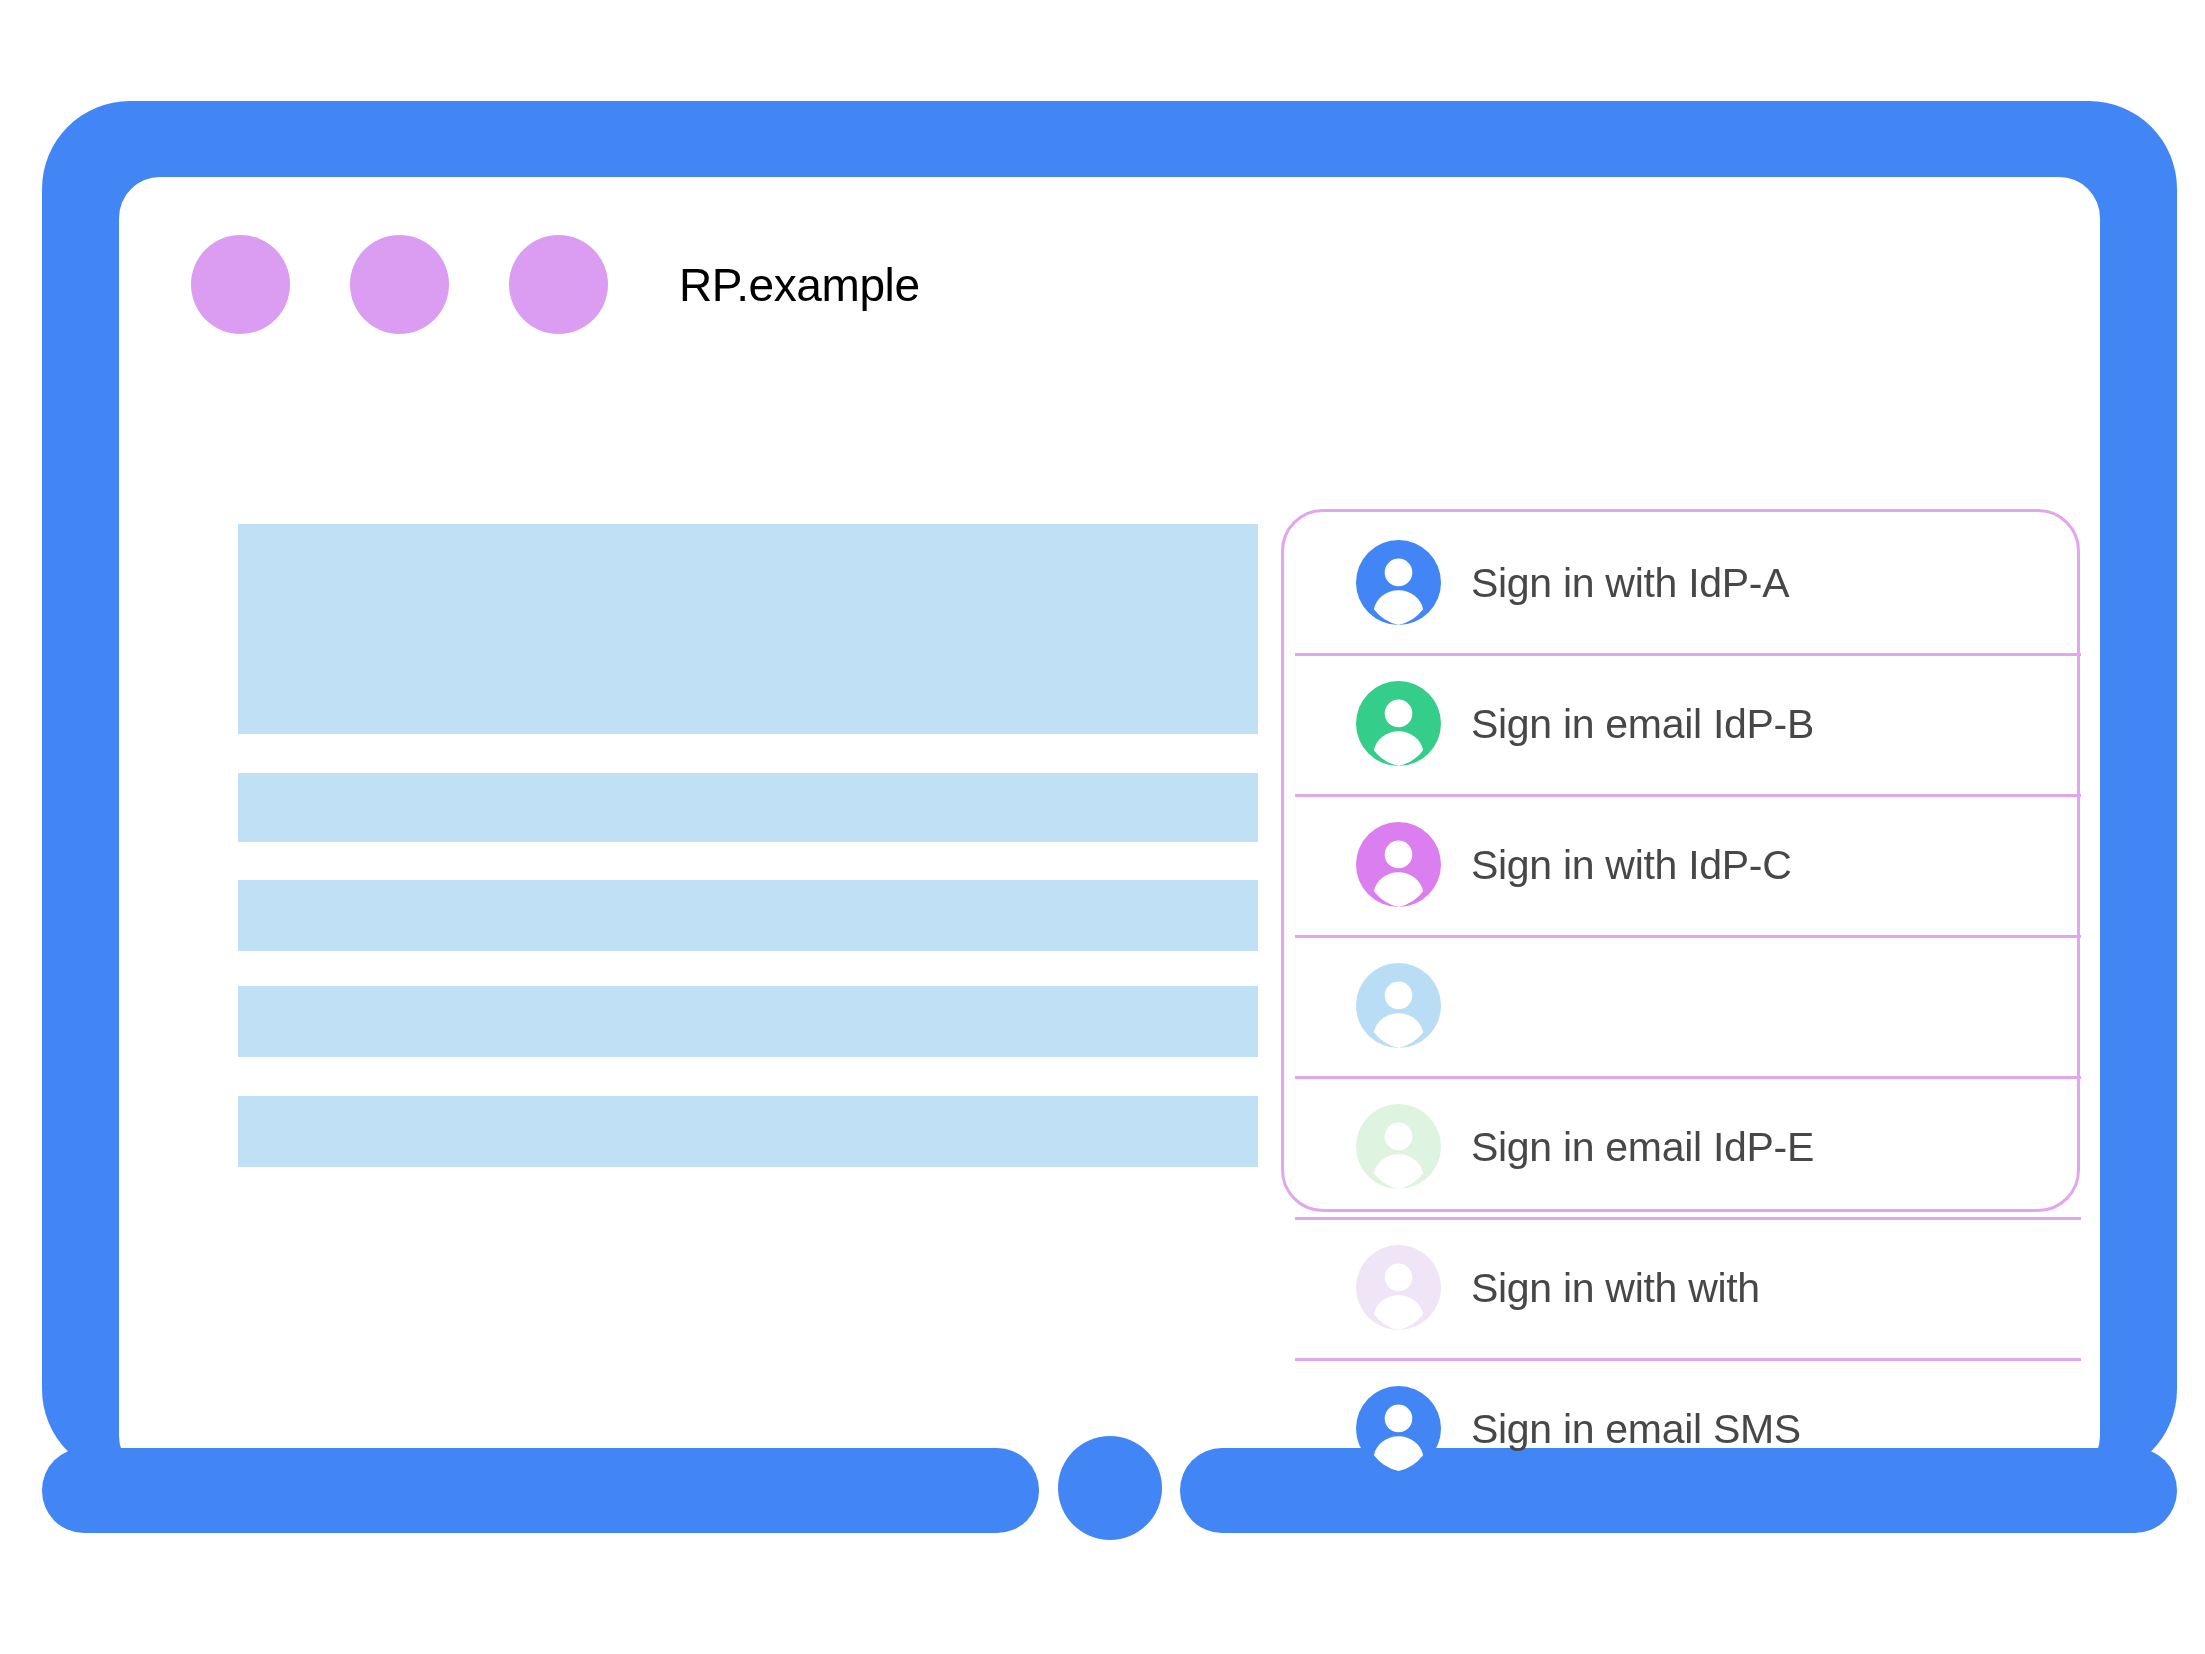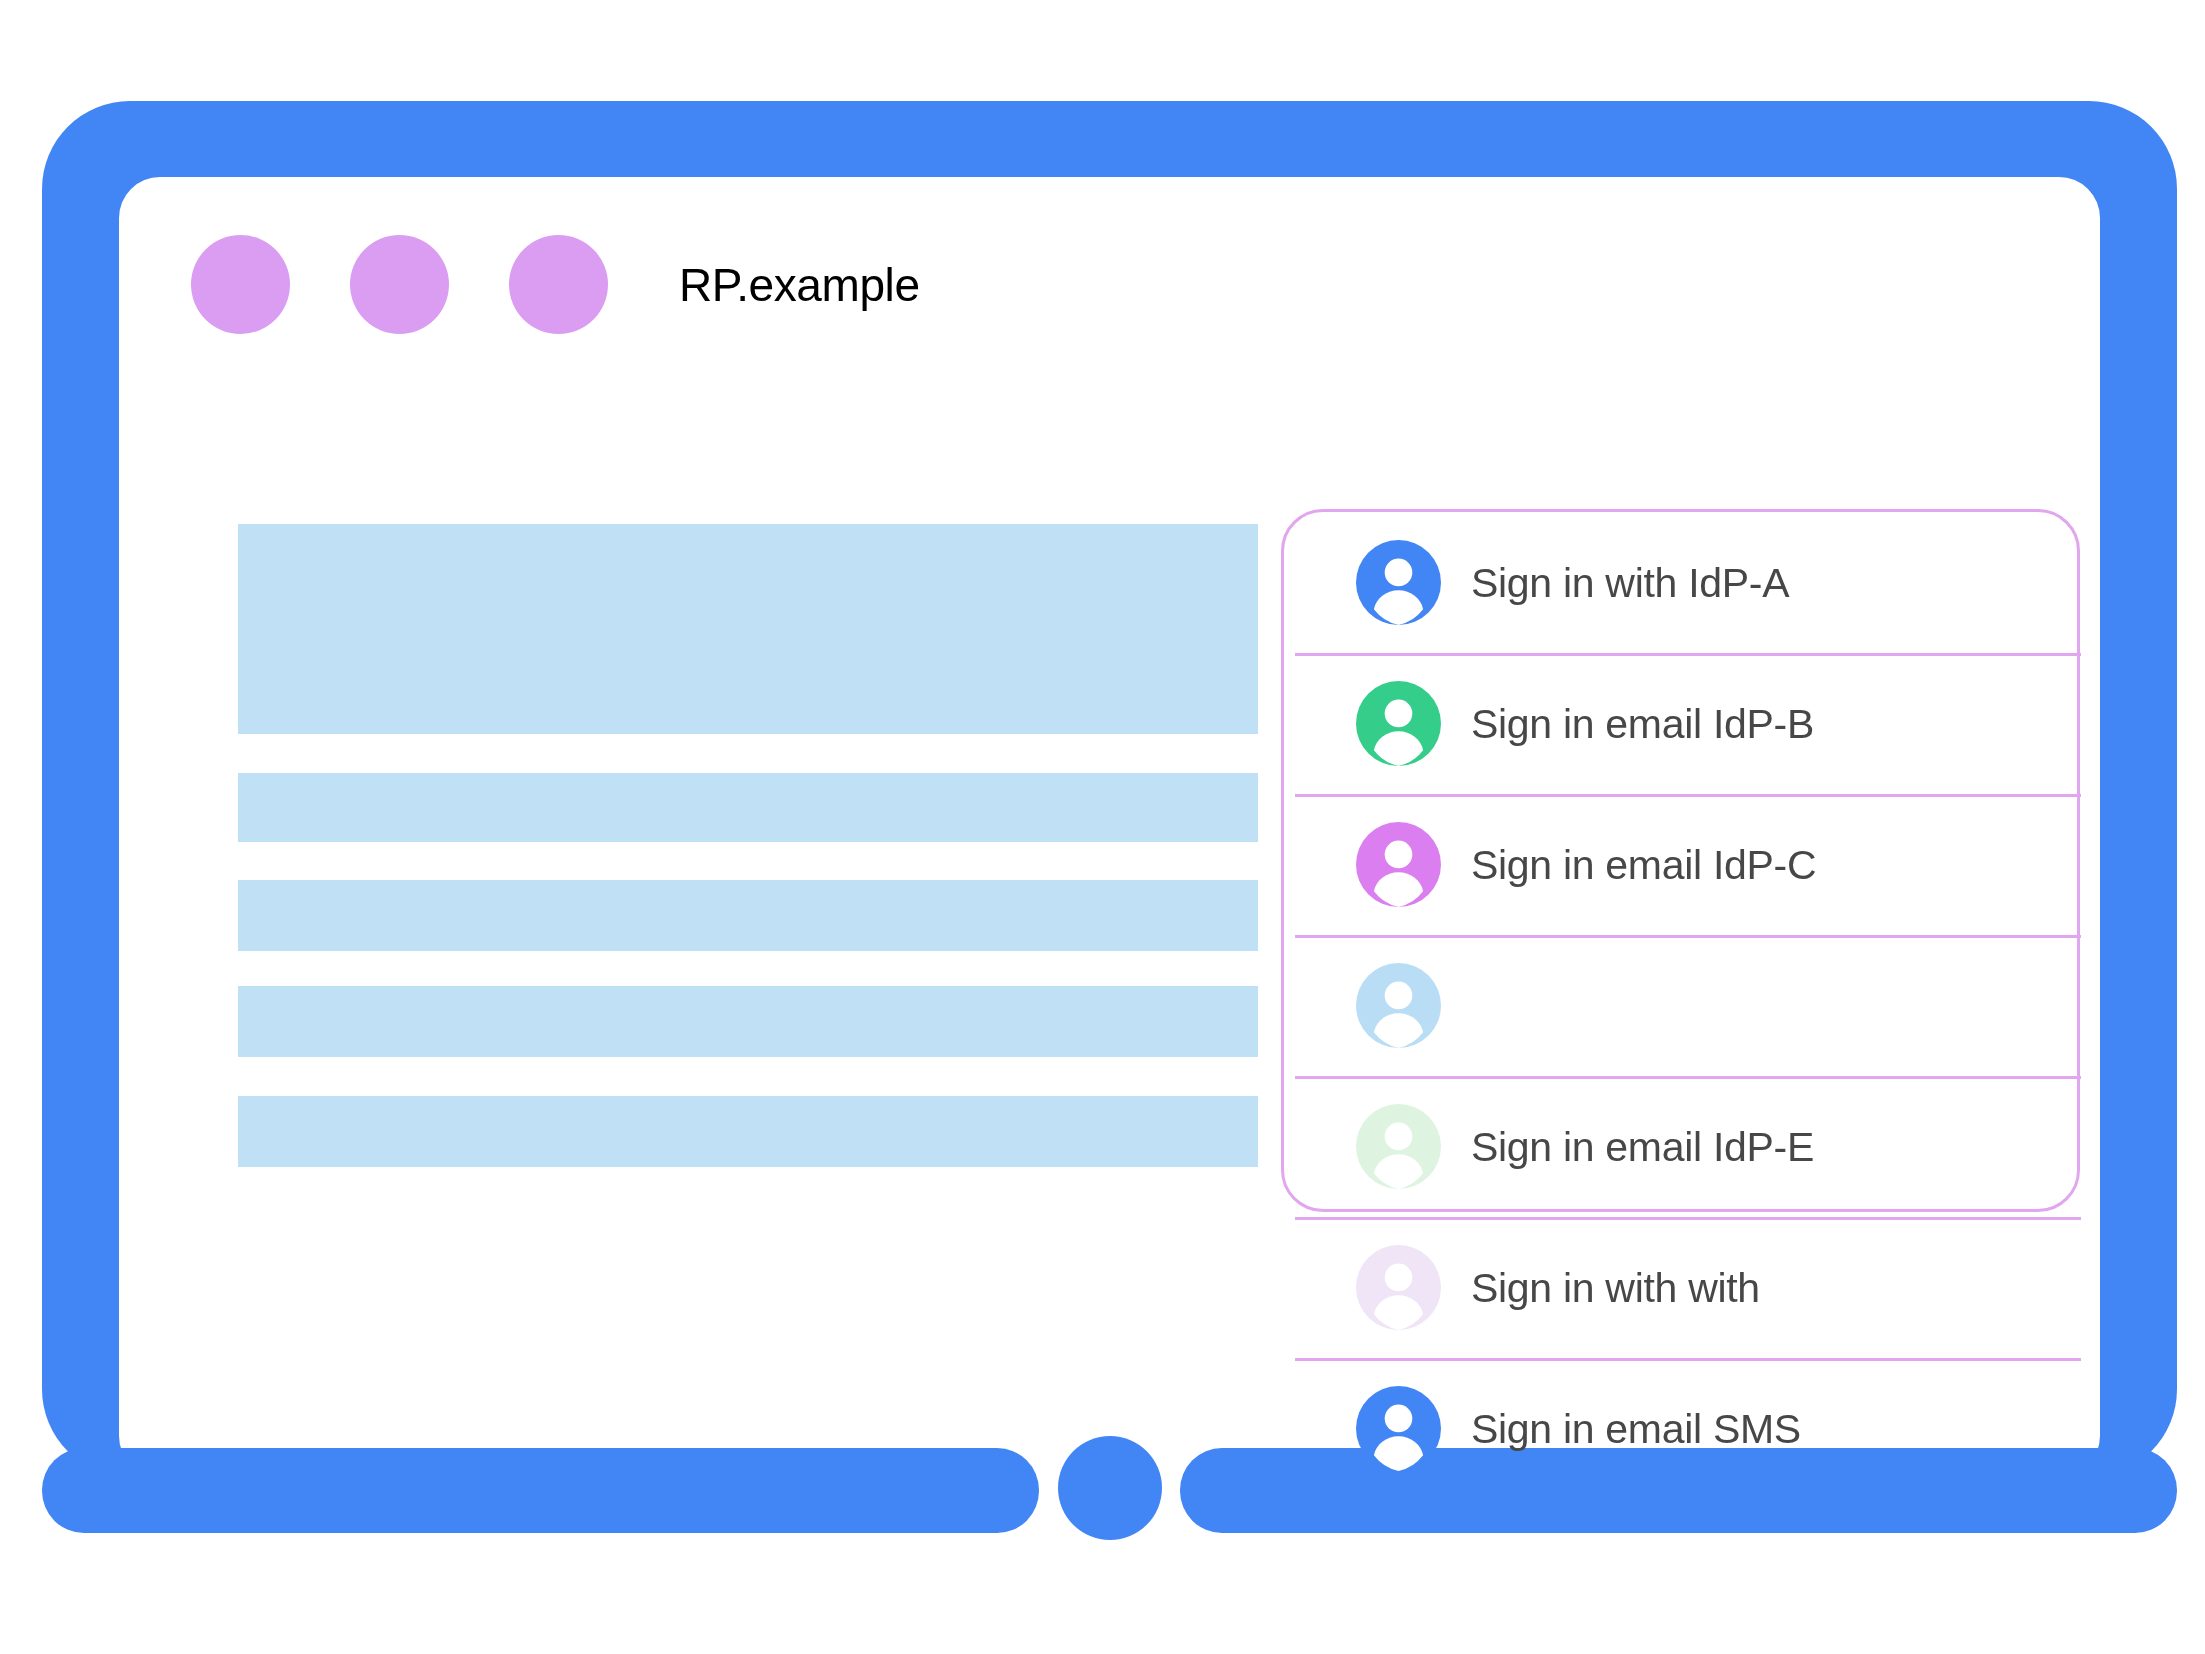--- a/index.html
+++ b/index.html
@@ -198,21 +198,21 @@
         <span class="signin-label">Sign in email IdP-B</span>
       </div>
       <div class="signin-row">
         <span class="avatar">
           <svg viewBox="0 0 48 48" xmlns="http://www.w3.org/2000/svg">
             <circle cx="24" cy="24" r="24" fill="#da7ef0"></circle>
             <circle cx="24" cy="18.3" r="7.8" fill="#ffffff"></circle>
             <path d="M24 28.4c-7.0 0-12.7 4.6-13.9 10.7A24 24 0 0 0 24 48a24 24 0 0 0 13.9-8.9C36.7 33 31.0 28.4 24 28.4z" fill="#ffffff"></path>
           </svg>
         </span>
-        <span class="signin-label">Sign in email IdP-C</span>
+        <span class="signin-label">Sign in with IdP-C</span>
       </div>
       <div class="signin-row">
         <span class="avatar">
           <svg viewBox="0 0 48 48" xmlns="http://www.w3.org/2000/svg">
             <circle cx="24" cy="24" r="24" fill="#b9ddf4"></circle>
             <circle cx="24" cy="18.3" r="7.8" fill="#ffffff"></circle>
             <path d="M24 28.4c-7.0 0-12.7 4.6-13.9 10.7A24 24 0 0 0 24 48a24 24 0 0 0 13.9-8.9C36.7 33 31.0 28.4 24 28.4z" fill="#ffffff"></path>
           </svg>
         </span>
       </div>

